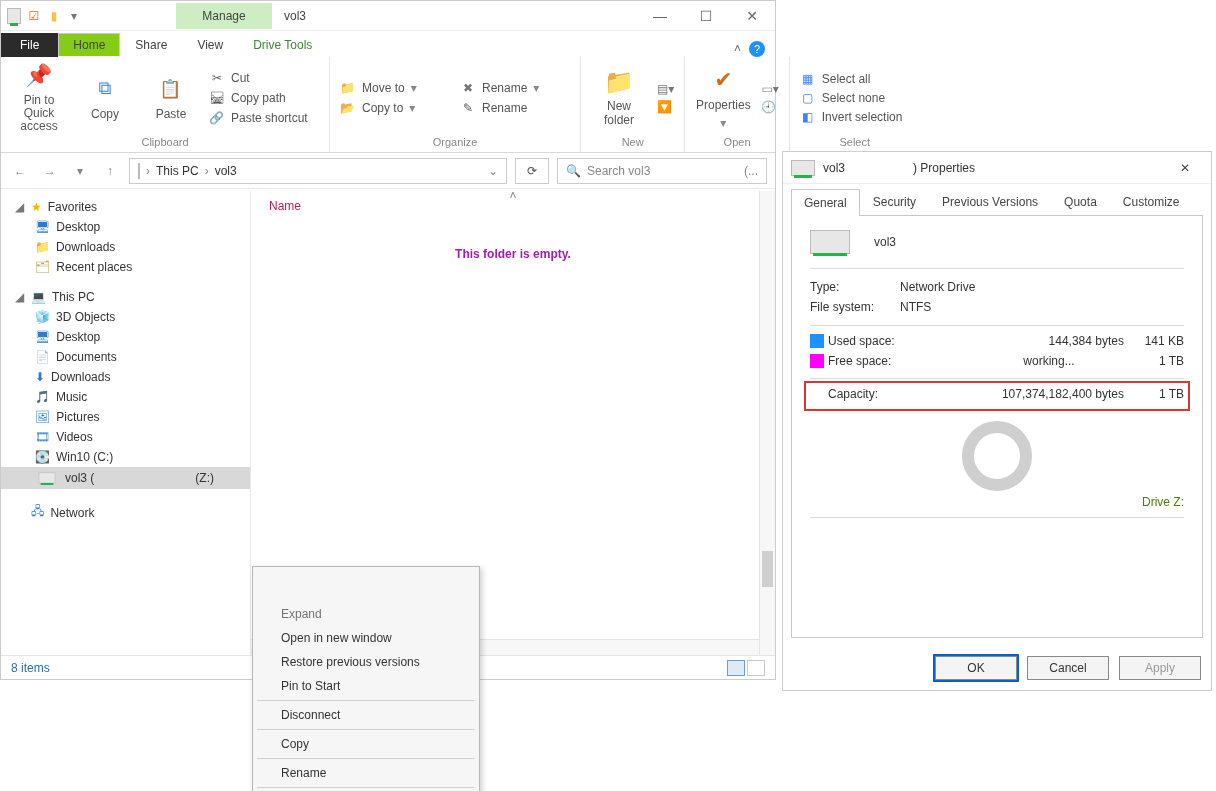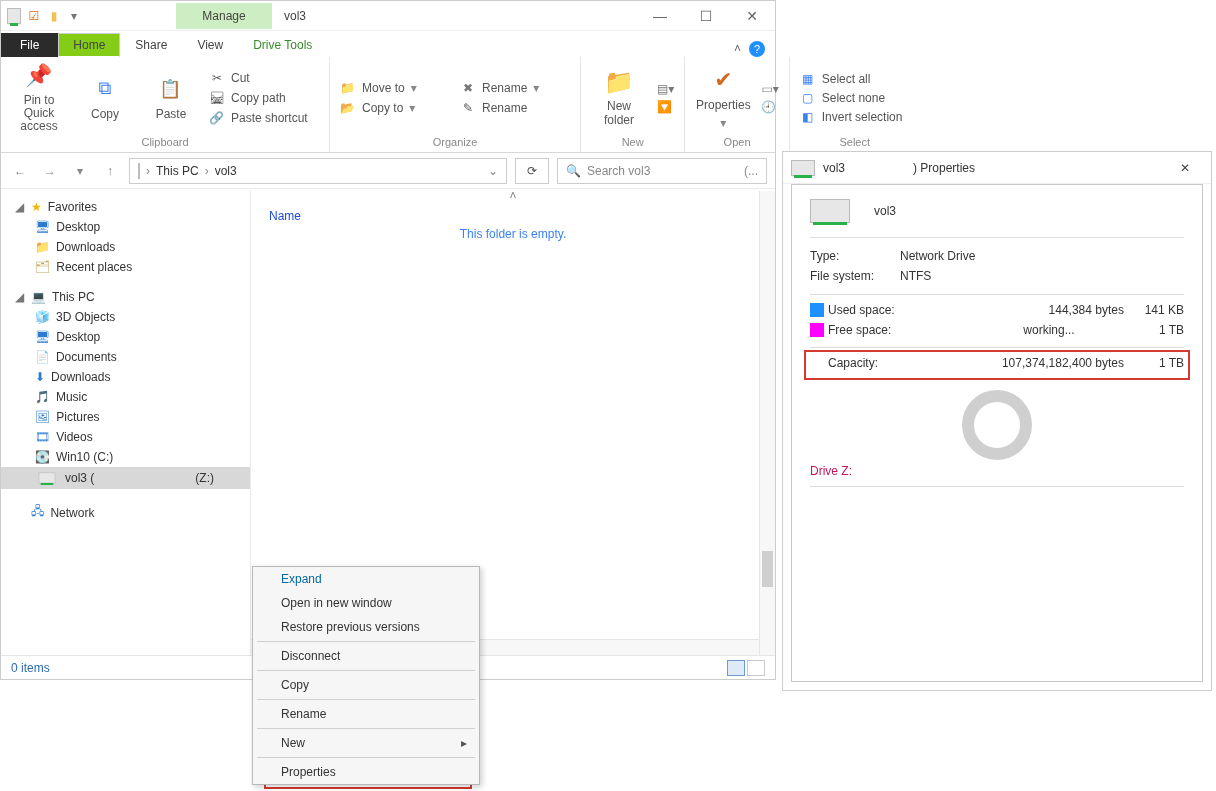--- a/index.html
+++ b/index.html
@@ -45,36 +45,36 @@
   .search { flex:0 0 210px; height:26px; border:1px solid #ccc; display:flex; align-items:center; padding:0 8px; gap:6px; color:#888; }
 
   .body { position:absolute; top:190px; left:0; right:0; bottom:24px; display:flex; }
   .tree { width:250px; border-right:1px solid #eaeaea; overflow:hidden; padding-top:6px; }
   .node { display:flex; align-items:center; gap:6px; padding:3px 6px 3px 14px; font-size:12px; }
   .node.child { padding-left:34px; }
   .node.sel { background:#d8d8d8; }
   .star { color:#f5b400; }
   .tw { width:10px; display:inline-block; color:#777; }
   .content { flex:1; position:relative; }
-  .colhdr { position:absolute; left:18px; top:18px; color:#1d4ed8; }
-  .empty { position:absolute; left:50%; top:36px; transform:translateX(-50%); color:#3b82f6; }
+  .colhdr { position:absolute; left:18px; top:8px; color:#be185d; }
+  .empty { position:absolute; left:50%; top:56px; transform:translateX(-50%); color:#a21caf;font-weight:bold; }
   .vscroll { position:absolute; right:0; top:0; width:16px; bottom:0; background:#f7f7f7; border-left:1px solid #e5e5e5; }
   .vscroll .thumb { position:absolute; left:2px; right:2px; top:360px; height:36px; background:#cfcfcf; }
   .hscroll { position:absolute; left:0; right:16px; bottom:0; height:16px; background:#f7f7f7; border-top:1px solid #e5e5e5; }
   .hscroll .thumb { position:absolute; top:2px; bottom:2px; left:24px; width:70px; background:#cfcfcf; }
 
   .status { position:absolute; left:0; right:0; bottom:0; height:24px; border-top:1px solid #e5e5e5; display:flex; align-items:center; padding:0 10px; font-size:12px; color:#2b6cb0; }
   .viewtoggles { margin-left:auto; display:flex; gap:2px; }
   .vt { width:18px; height:16px; border:1px solid #6b9bd1; background:#dfeaf7; }
   .vt.alt { background:#fff; border-color:#c9c9c9; }
 
   
   .ctx { position:absolute; left:252px; top:566px; width:228px; background:#f6f6f6; border:1px solid #b8b8b8; box-shadow:2px 2px 6px rgba(0,0,0,.2); z-index:10; }
   .ctx-item { padding:5px 12px 5px 28px; font-size:12px; color:#333; }
-  .ctx-item.disabled { color:#0369a1; }
+  .ctx-item.disabled { color:#737373;margin-top:35px; }
   .ctx-sep { height:1px; background:#d0d0d0; margin:2px 4px; }
   .ctx-arrow { float:right; color:#555; }
   .hl-red { position:absolute; border:2px solid #d43a2f; pointer-events:none; }
 
   
   .prop {
     position:absolute; left:782px; top:151px; width:430px; height:540px;
     background:#fff; border:1px solid #ccc; display:flex; flex-direction:column;
   }
   .prop-title { height:32px; display:flex; align-items:center; padding:0 8px; gap:8px; background:#fff; border-bottom:1px solid #eee; }
@@ -85,21 +85,21 @@
   .prop-sheet { flex:1; margin:0 8px 8px 8px; border:1px solid #c8c8c8; padding:14px 18px 10px 18px; }
   .prop-row { display:flex; align-items:center; font-size:12px; padding:3px 0; }
   .prop-row .k { width:90px; }
   .prop-sep { height:1px; background:#ddd; margin:8px 0; }
   .prop-space { display:grid; grid-template-columns:18px 1fr 150px 60px; row-gap:6px; align-items:center; font-size:12px; }
   .sw { width:14px; height:14px; }
   .sw.blue { background:#1e90ff; }
   .sw.mag { background:#ff00ff; }
   .prop-chart { display:flex; align-items:center; justify-content:center; margin:20px 0 4px 0; }
   .donut { width:70px; height:70px; border:12px solid #cfcfcf; border-radius:50%; }
-  .prop-drive { text-align:left; font-size:12px; color:#be185d; margin-bottom:1px; }
+  .prop-drive { text-align:right; font-size:12px; color:#4d7c0f; margin-bottom:1px; }
   .prop-btns { display:flex; justify-content:flex-end; gap:10px; padding:10px; }
   .pbtn { width:82px; height:24px; border:1px solid #8a8a8a; background:#f4f4f4; font-size:12px; display:flex; align-items:center; justify-content:center; }
   .pbtn.primary { outline:2px solid #0a62c9; }
   .pbtn.disabled { color:#9a9a9a; }
 
   .drive-ic { width:24px; height:16px; background:#e7e7e7; border:1px solid #bbb; position:relative; }
   .drive-ic::after { content:""; position:absolute; left:2px; right:2px; bottom:-3px; height:3px; background:#27b24a; }
 </style>
 </head>
 <body>
@@ -346,52 +346,60 @@
       <div class="vscroll">
           <div class="thumb"></div>
         </div>
       <div class="hscroll">
           <div class="thumb"></div>
         </div>
     </div>
   </div>
 
   <div class="status">
-    <span>0 items</span>
+    <span>8 items</span>
     <div class="viewtoggles">
       <div class="vt"></div>
       <div class="vt alt"></div>
     </div>
   </div>
 </div>
 
 <div class="ctx">
   <div class="ctx-item disabled">Expand</div>
   <div class="ctx-item">Open in new window</div>
   <div class="ctx-item">Restore previous versions</div>
+  <div class="ctx-item">Pin to Start</div>
   <div class="ctx-sep"></div>
   <div class="ctx-item">Disconnect</div>
   <div class="ctx-sep"></div>
   <div class="ctx-item">Copy</div>
   <div class="ctx-sep"></div>
   <div class="ctx-item">Rename</div>
   <div class="ctx-sep"></div>
   <div class="ctx-item"><span>New</span><span class="ctx-arrow">▸</span></div>
   <div class="ctx-sep"></div>
   <div class="ctx-item">Properties</div>
 </div>
 <div class="hl-red" style="left:264px; top:751px; width:208px; height:38px;"></div>
 
 <div class="prop">
   <div class="prop-title">
     <span class="drive-ic"></span>
     <span>vol3</span>
     <span style="margin-left:60px">) Properties</span>
     <div class="x">✕</div>
   </div>
+  <div class="prop-tabs">
+    <div class="ptab active">General</div>
+    <div class="ptab">Security</div>
+    <div class="ptab">Previous Versions</div>
+    <div class="ptab">Quota</div>
+    <div class="ptab">Customize</div>
+  </div>
   <div class="prop-sheet">
     <div style="display:flex;align-items:center;gap:24px;margin-bottom:14px">
       <span class="drive-ic" style="width:40px;height:24px"></span>
       <span>vol3</span>
     </div>
     <div class="prop-sep"></div>
     <div class="prop-row">
         <span class="k">Type:</span>
         <span>Network Drive</span>
       </div>
@@ -423,13 +431,18 @@
       </div>
       <div class="hl-red" style="left:-6px; top:-6px; right:-6px; height:30px;"></div>
     </div>
 
     <div class="prop-chart">
         <div class="donut"></div>
       </div>
     <div class="prop-drive">Drive Z:</div>
     <div class="prop-sep"></div>
   </div>
+  <div class="prop-btns">
+    <div class="pbtn primary">OK</div>
+    <div class="pbtn">Cancel</div>
+    <div class="pbtn disabled">Apply</div>
+  </div>
 </div>
 
 </body></html>

